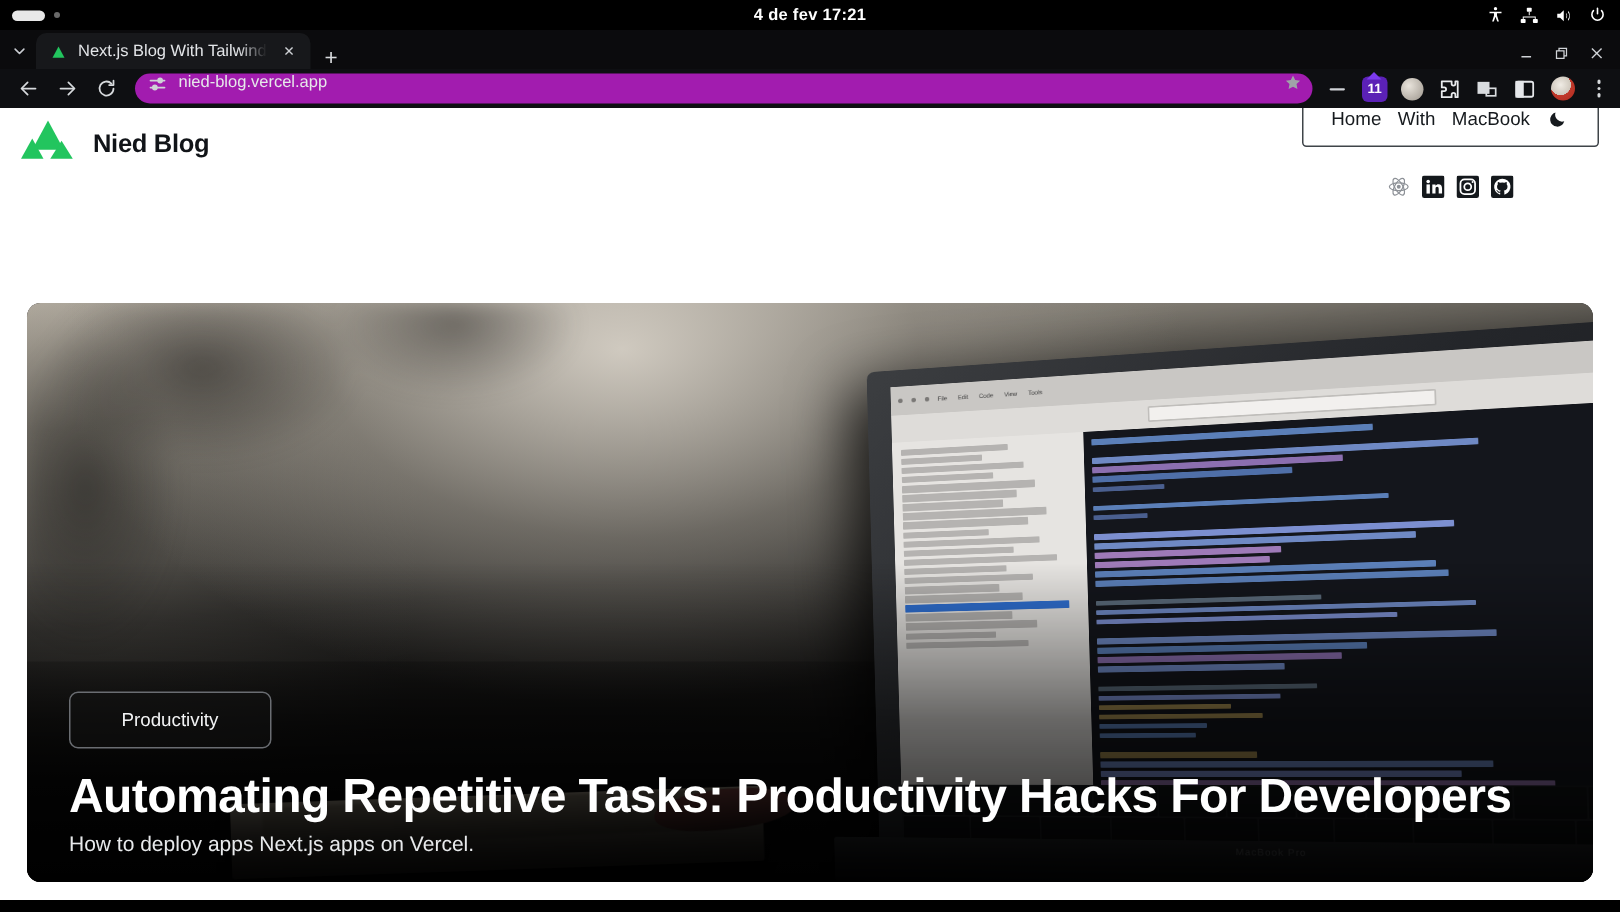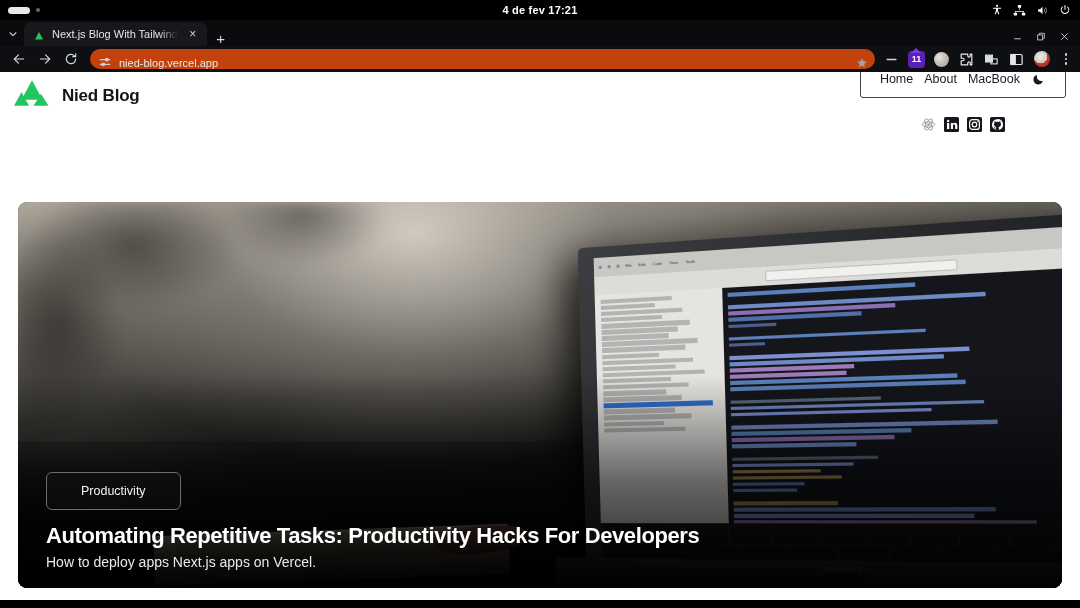--- a/index.html
+++ b/index.html
@@ -70,22 +70,22 @@
   .toolbar {
     height: 26px; display: flex; align-items: center; gap: 0;
     padding: 0 6px; background: #0e0f12;
   }
   .nav-btn {
     width: 26px; height: 24px; display: flex; align-items: center; justify-content: center;
     color: #d7dadd;
   }
   .omnibox {
     flex: 1; height: 20px; margin: 0 6px 0 6px;
-    background: #c2410c; border-radius: 11px;
-    display: flex; align-items: flex-end; gap: 7px; padding: 0 4px 0 8px;
+    background: #a21caf; border-radius: 11px;
+    display: flex; align-items: flex-start; gap: 7px; padding: 0 4px 0 8px;
   }
   .omnibox-icon { width: 14px; height: 14px; color: #cfd2d6; flex: none; }
   .omnibox-url {
     flex: 1; font-size: 11px; color: #e6e8ea;
     white-space: nowrap; overflow: hidden;
   }
   .omnibox-star { width: 18px; color: #cdd0d4; display: flex; justify-content: center; }
   .ext-strip { display: flex; align-items: center; gap: 8px; padding-left: 2px; }
   .ext-icon { width: 17px; height: 17px; display: flex; align-items: center; justify-content: center; }
   .ext-badge {
@@ -239,21 +239,21 @@
   .badge {
     display: inline-block;
     padding: 11px 34px;
     border: 1px solid #6a6d72;
     border-radius: 6px;
     color: #f2f3f4; font-size: 12.5px;
     background: rgba(18,18,18,.45);
     margin-bottom: 14px;
   }
   .hero-title {
-    font-size: 22px; font-weight: bold; color: #fff;
+    font-size: 32px; font-weight: bold; color: #fff;
     letter-spacing: -.4px; line-height: 1.12; margin-bottom: 5px;
   }
   .hero-sub { font-size: 14px; color: #e7e9eb; }
 </style>
 </head>
 <body>
 
 <div class="os-bar">
   <div class="os-left">
     <span class="os-pill"></span>
@@ -414,21 +414,21 @@
             <path d="M10 16 L20 34 H0 Z" fill="#22c55e"></path>
             <path d="M36 18 L46 34 H26 Z" fill="#22c55e"></path>
           </svg>
         </span>
         <span class="brand-name">Nied Blog</span>
       </div>
 
       <div class="header-right">
         <nav class="nav-pill">
           <a class="nav-link">Home</a>
-          <a class="nav-link">About</a>
+          <a class="nav-link">With</a>
           <a class="nav-link">MacBook</a>
           <span class="theme-toggle">
             <svg width="13" height="13" viewBox="0 0 24 24" fill="#161a1e">
               <path d="M20 14.5A8.6 8.6 0 0 1 9.2 3.8 8.8 8.8 0 1 0 20 14.5z"></path>
             </svg>
           </span>
         </nav>
 
         <div class="socials">
           <a class="social-icon">

